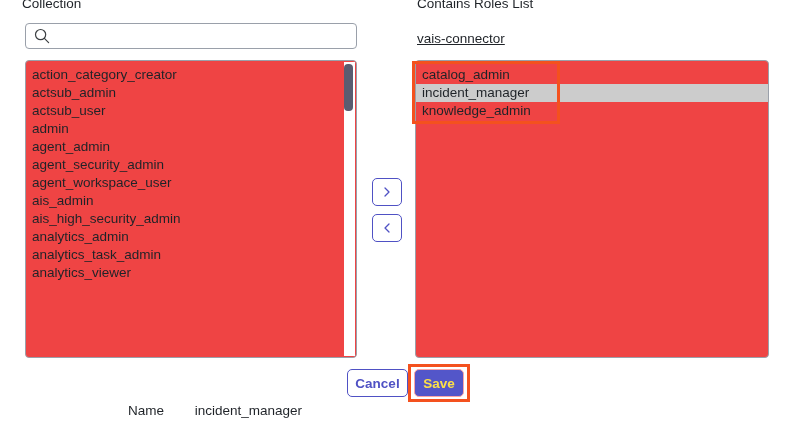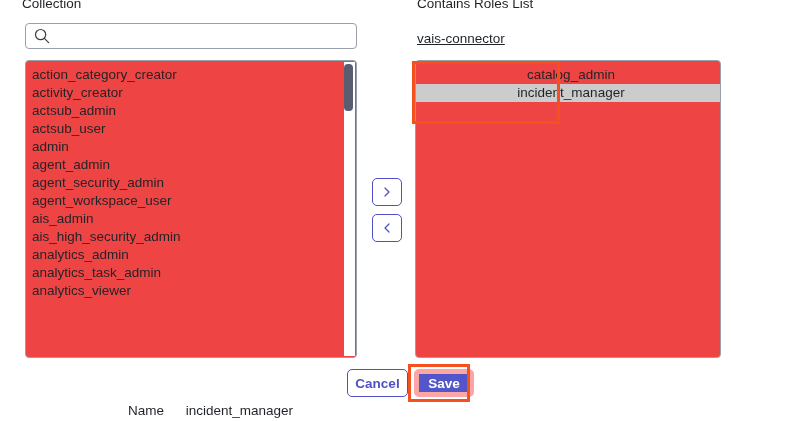--- a/index.html
+++ b/index.html
@@ -87,23 +87,22 @@
   }
   #left-list {
     left: 25px;
     top: 60px;
     width: 332px;
     height: 298px;
   }
   #right-list {
     left: 415px;
     top: 60px;
-    width: 306px;
+    width: 354px;
     height: 298px;
-    text-align: center;
   }
   .list-inner {
     position: absolute;
     left: 0; right: 0; top: 0; bottom: 0;
     padding-top: 5px;
   }
   .list-item {
     font-size: 13.5px;
     line-height: 18px;
     color: #1f2328;
@@ -174,38 +173,38 @@
     width: 61px;
     height: 28px;
     background: #ffffff;
     border: 1px solid #4f51c4;
     color: #4f51c4;
     font-weight: bold;
   }
   #btn-save {
     left: 414px;
     top: 369px;
-    width: 60px;
+    width: 50px;
     height: 28px;
     background: #5356c9;
-    border: 5px solid #fca5a5;
-    color: #ffffff;
+    border: 1px solid #fca5a5;
+    color: #fde047;
     font-weight: bold;
   }
 
   
   .name-row {
     position: absolute;
     left: 128px;
     top: 403px;
     font-size: 13.5px;
     color: #1f2328;
     white-space: nowrap;
   }
-  .name-row .nm-label { margin-right: 18px; }
+  .name-row .nm-label { margin-right: 27px; }
 
   
   .annot {
     position: absolute;
     border: 3px solid #f4511e;
     box-sizing: border-box;
     pointer-events: none;
     background: transparent;
   }
   #annot-roles { left: 412px; top: 61px; width: 148px; height: 63px; }
@@ -224,21 +223,20 @@
         <circle cx="7.6" cy="7.6" r="5.1" stroke="#3c4043" stroke-width="1.2"></circle>
         <line x1="11.4" y1="11.4" x2="15.6" y2="15.6" stroke="#3c4043" stroke-width="1.2" stroke-linecap="round"></line>
       </svg>
     </span>
     <input class="search-input" type="text" value="" style="">
   </div>
 
   <div class="listbox" id="left-list">
     <div class="list-inner" id="left-list-inner">
         <div class="list-item">action_category_creator</div>
-        <div class="list-item">activity_creator</div>
         <div class="list-item">actsub_admin</div>
         <div class="list-item">actsub_user</div>
         <div class="list-item">admin</div>
         <div class="list-item">agent_admin</div>
         <div class="list-item">agent_security_admin</div>
         <div class="list-item">agent_workspace_user</div>
         <div class="list-item">ais_admin</div>
         <div class="list-item">ais_high_security_admin</div>
         <div class="list-item">analytics_admin</div>
         <div class="list-item">analytics_task_admin</div>
@@ -266,20 +264,21 @@
   </button>
 
   <div class="panel-label" id="label-contains">Contains Roles List</div>
 
   <div class="sub-value">vais-connector</div>
 
   <div class="listbox" id="right-list">
     <div class="list-inner" id="right-list-inner">
         <div class="list-item">catalog_admin</div>
         <div class="list-item selected">incident_manager</div>
+        <div class="list-item">knowledge_admin</div>
       </div>
   </div>
 
   <button class="btn" id="btn-cancel">Cancel</button>
 
   <button class="btn" id="btn-save">Save</button>
 
   <div class="name-row">
     <span class="nm-label">Name</span>
     <span class="nm-value">incident_manager</span>

